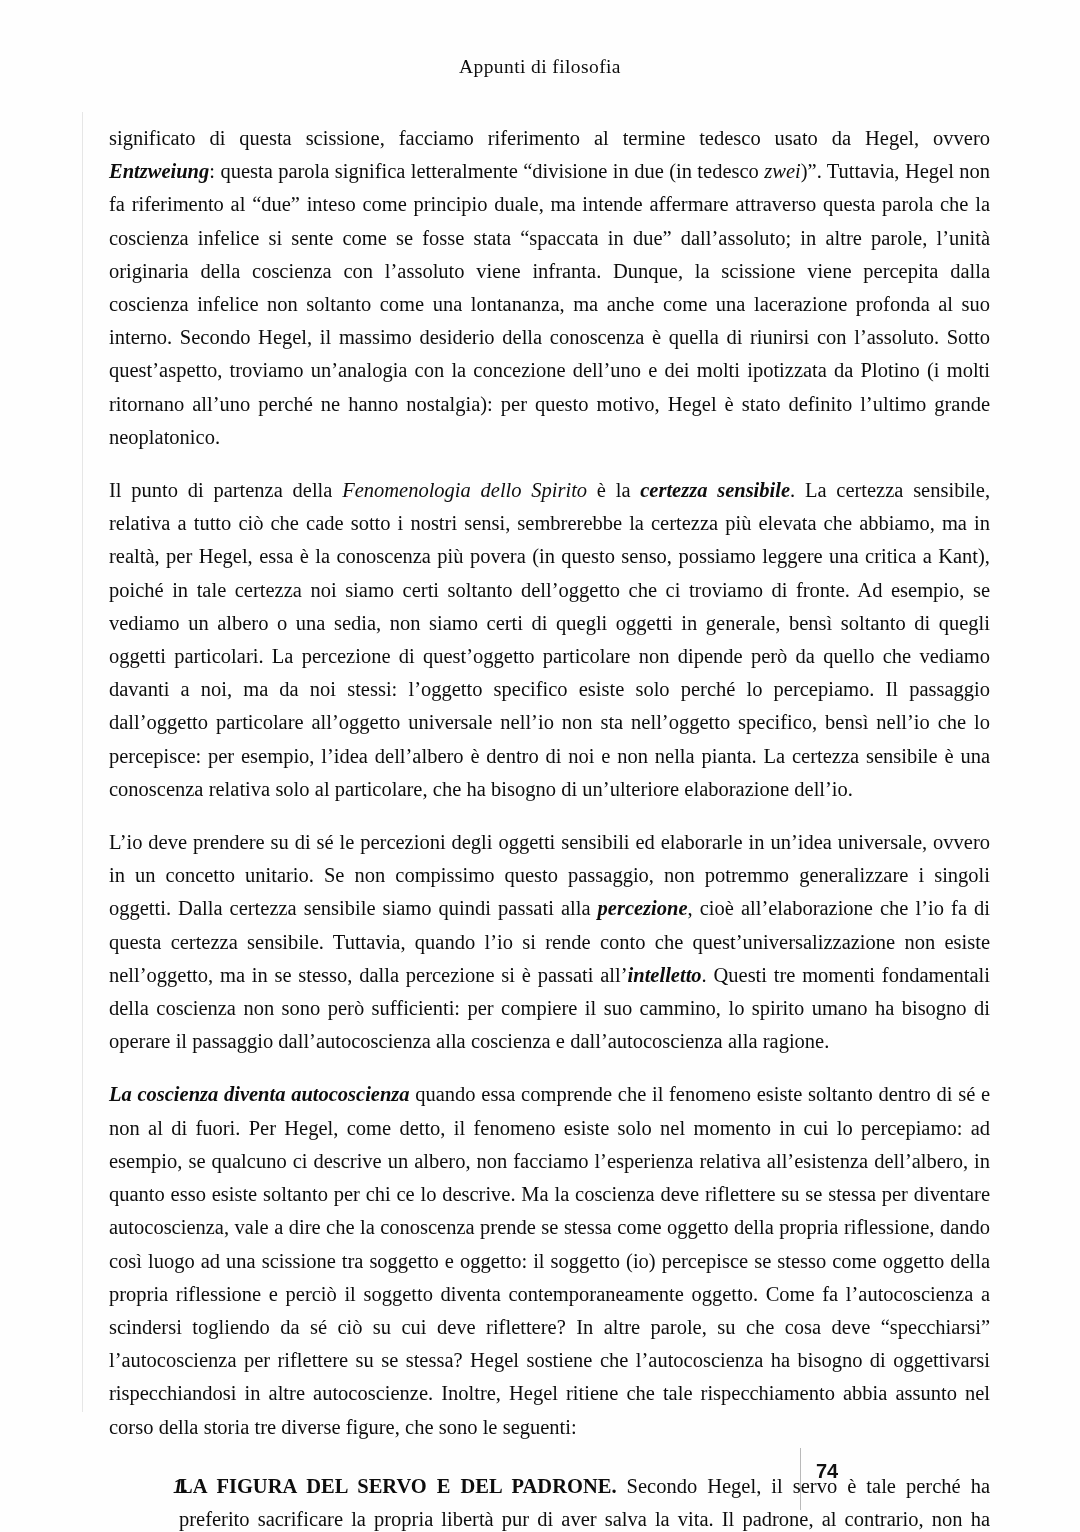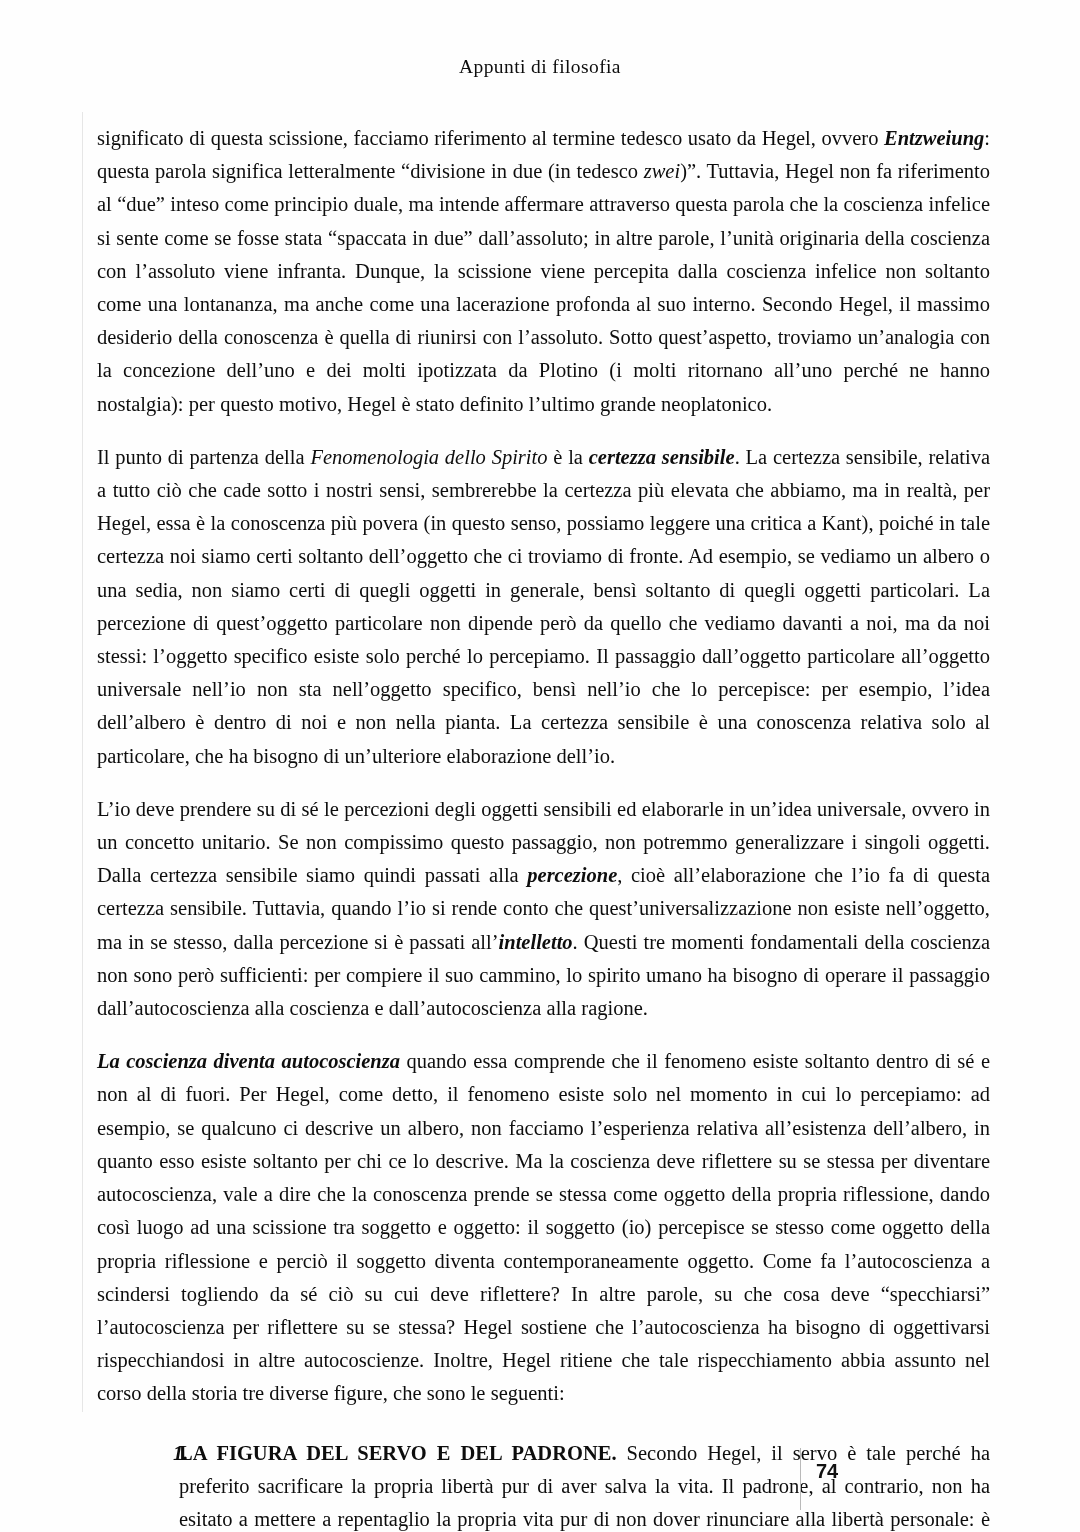--- a/index.html
+++ b/index.html
@@ -46,21 +46,21 @@
   }
 
   .text-block {
     position: absolute;
     left: 93px;
     top: 122px;
     width: 897px;
   }
 
   p.para {
-    margin: 0 0 20px 4px;
+    margin: 0 0 20px 16px;
     font-size: 20.5px;
     line-height: 33.2px;
     text-align: justify;
     text-justify: inter-word;
     hyphens: none;
     word-spacing: 0.1px;
   }
 
   p.para:last-child { margin-bottom: 0; }
 

